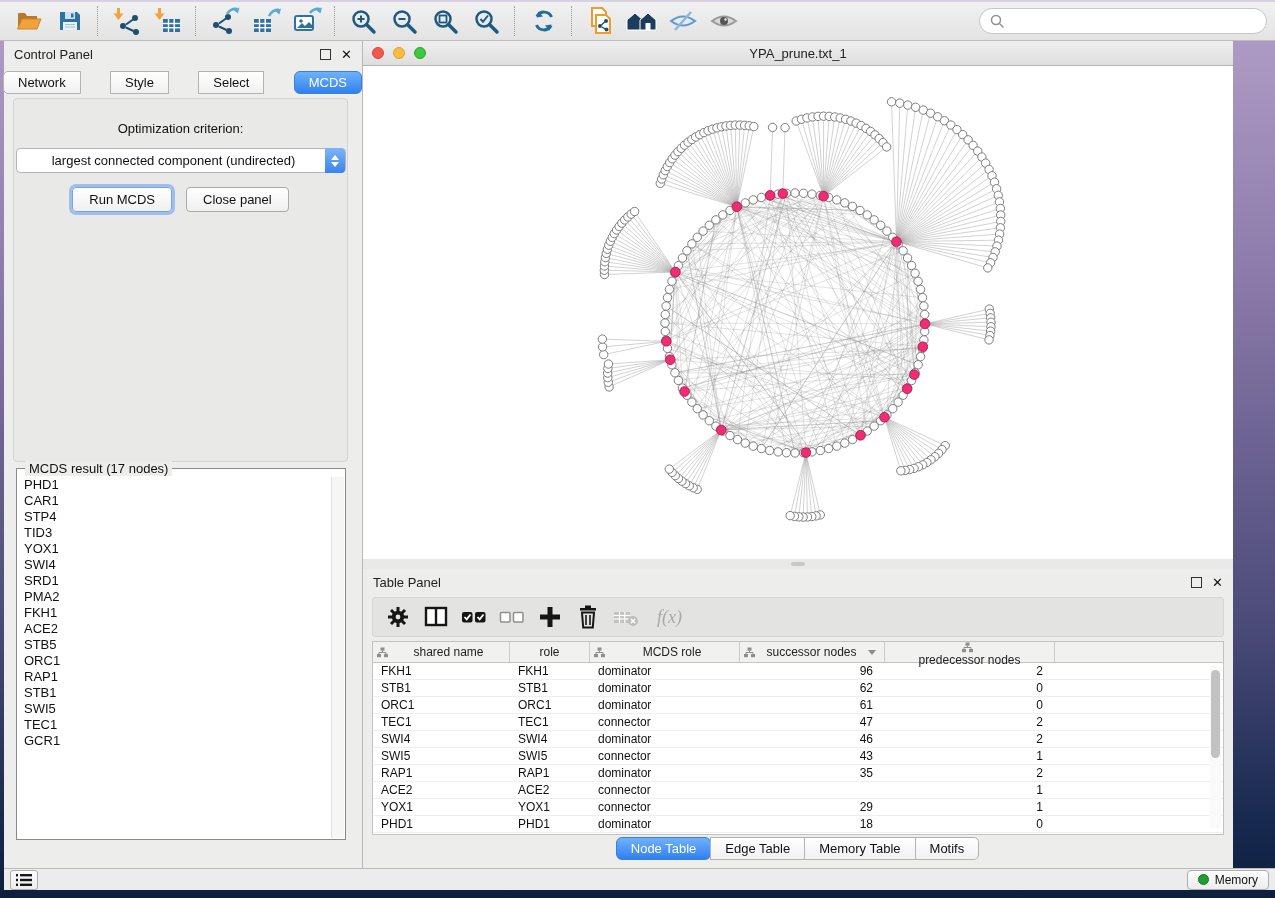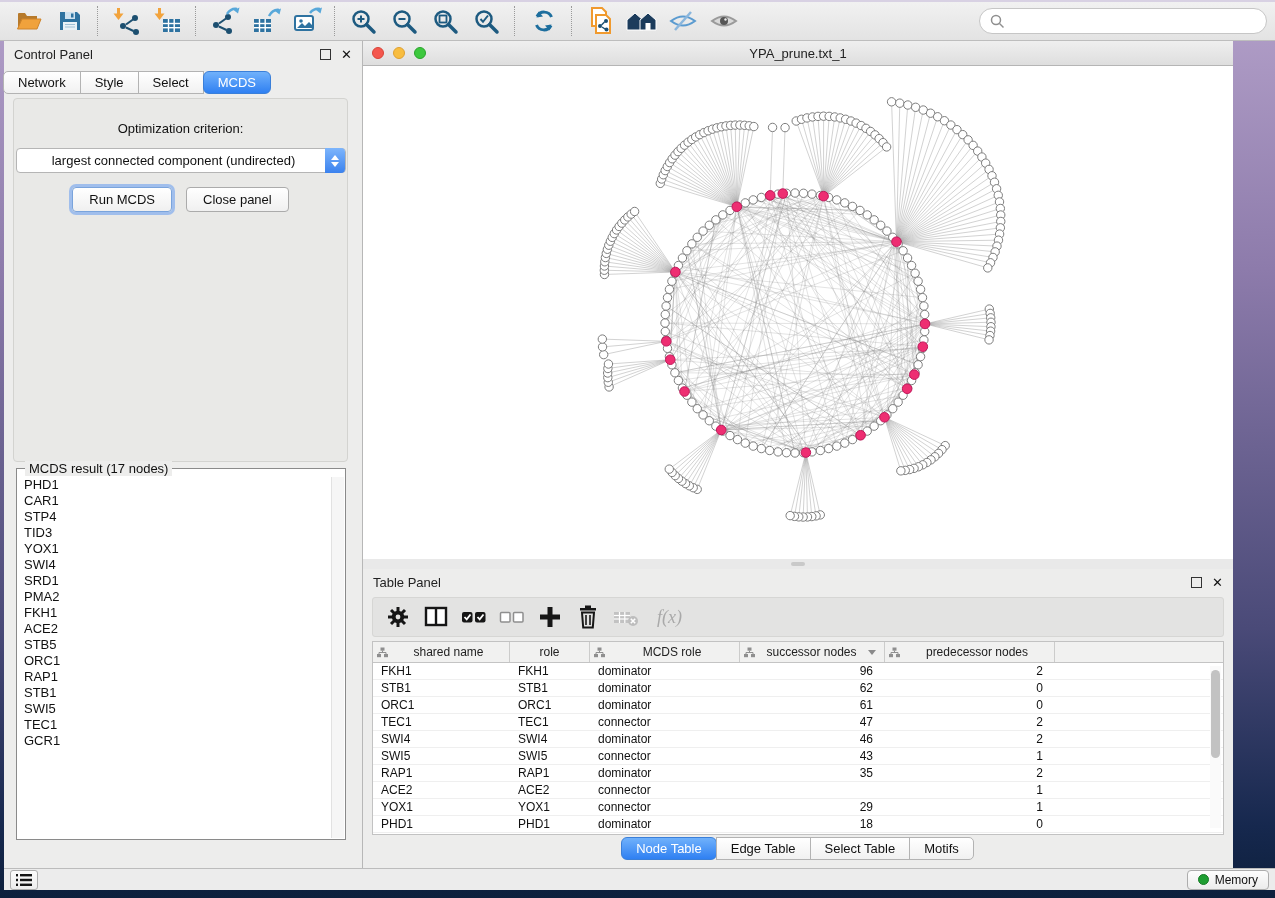--- a/index.html
+++ b/index.html
@@ -24,21 +24,21 @@
   }
   #search-field input{border:none;outline:none;flex:1;font-size:13px;background:transparent;margin-left:6px;}
   
   #main-row{position:absolute;left:4px;top:41px;width:1271px;height:827px;display:flex;}
   
   #control-panel{width:359px;height:827px;background:#ededec;box-sizing:border-box;border-right:1px solid #b7b7b7;position:relative;}
   .panel-head{height:26px;display:flex;align-items:center;padding:0 10px;font-size:13px;color:#222;}
   .panel-head .sp{flex:1}
   .float-box{width:9px;height:9px;border:1.5px solid #333;display:inline-block;margin-right:10px;}
   .close-x{font-size:13px;font-weight:bold;color:#111;line-height:1;}
-  #cp-tabs{display:flex;justify-content:flex-start;margin-top:4px;}
+  #cp-tabs{display:flex;justify-content:space-between;margin-top:4px;}
   .seg-tab{
     background:linear-gradient(#ffffff,#f1f1f1);border:1px solid #b3b3b3;margin-left:-1px;
     padding:3px 14px;font-size:13px;color:#111;cursor:default;
   }
   .seg-tab:first-child{border-radius:5px 0 0 5px;}
   .seg-tab:last-child{border-radius:0 5px 5px 0;}
   .seg-tab.sel{background:linear-gradient(#70b1fb,#2f80f2);border-color:#3a7fd9;color:#fff;border-radius:6px;}
   #cp-inner{
     position:absolute;left:9px;right:14px;top:57px;height:362px;background:#e9e9e7;
     border:1px solid #d3d3d0;border-radius:4px;text-align:center;
@@ -1175,21 +1175,21 @@
                     <rect x="3.5" y="0.5" width="4" height="3.2"></rect>
                     <rect x="0" y="7" width="4" height="3.2"></rect>
                     <rect x="7" y="7" width="4" height="3.2"></rect>
                   </g>
                   <path d="M5.5 3.7 v1.8 M2 7 V5.5 h7 V7" fill="none" stroke="#8f8f8f" stroke-width="1"></path>
                 </svg>
               </span>
               <span class="th-label">successor nodes</span>
               <span class="sort-arrow"></span>
             </div>
-            <div class="th" style="width: 170px;">
+            <div class="th" style="width: 170px; flex-direction: column;">
               <span style="display: inline-flex;">
                 <svg width="11" height="11" viewBox="0 0 11 11" style="margin-right:4px;flex:0 0 auto">
                   <g fill="#8f8f8f">
                     <rect x="3.5" y="0.5" width="4" height="3.2"></rect>
                     <rect x="0" y="7" width="4" height="3.2"></rect>
                     <rect x="7" y="7" width="4" height="3.2"></rect>
                   </g>
                   <path d="M5.5 3.7 v1.8 M2 7 V5.5 h7 V7" fill="none" stroke="#8f8f8f" stroke-width="1"></path>
                 </svg>
               </span>
@@ -1268,21 +1268,21 @@
               <div class="td num" style="width: 170px;">0</div>
             </div>
           </div>
         <div id="nt-scroll">
             <div id="nt-thumb"></div>
           </div>
       </div>
       <div id="tp-tabs">
           <div class="seg-tab sel">Node Table</div>
           <div class="seg-tab">Edge Table</div>
-          <div class="seg-tab">Select Table</div>
+          <div class="seg-tab">Memory Table</div>
           <div class="seg-tab">Motifs</div>
         </div>
     </div>
   </div>
 </div>
 
 <div id="status-bar">
   <div id="menu-btn">
     <span>
         <svg width="16" height="12" viewBox="0 0 16 12">

